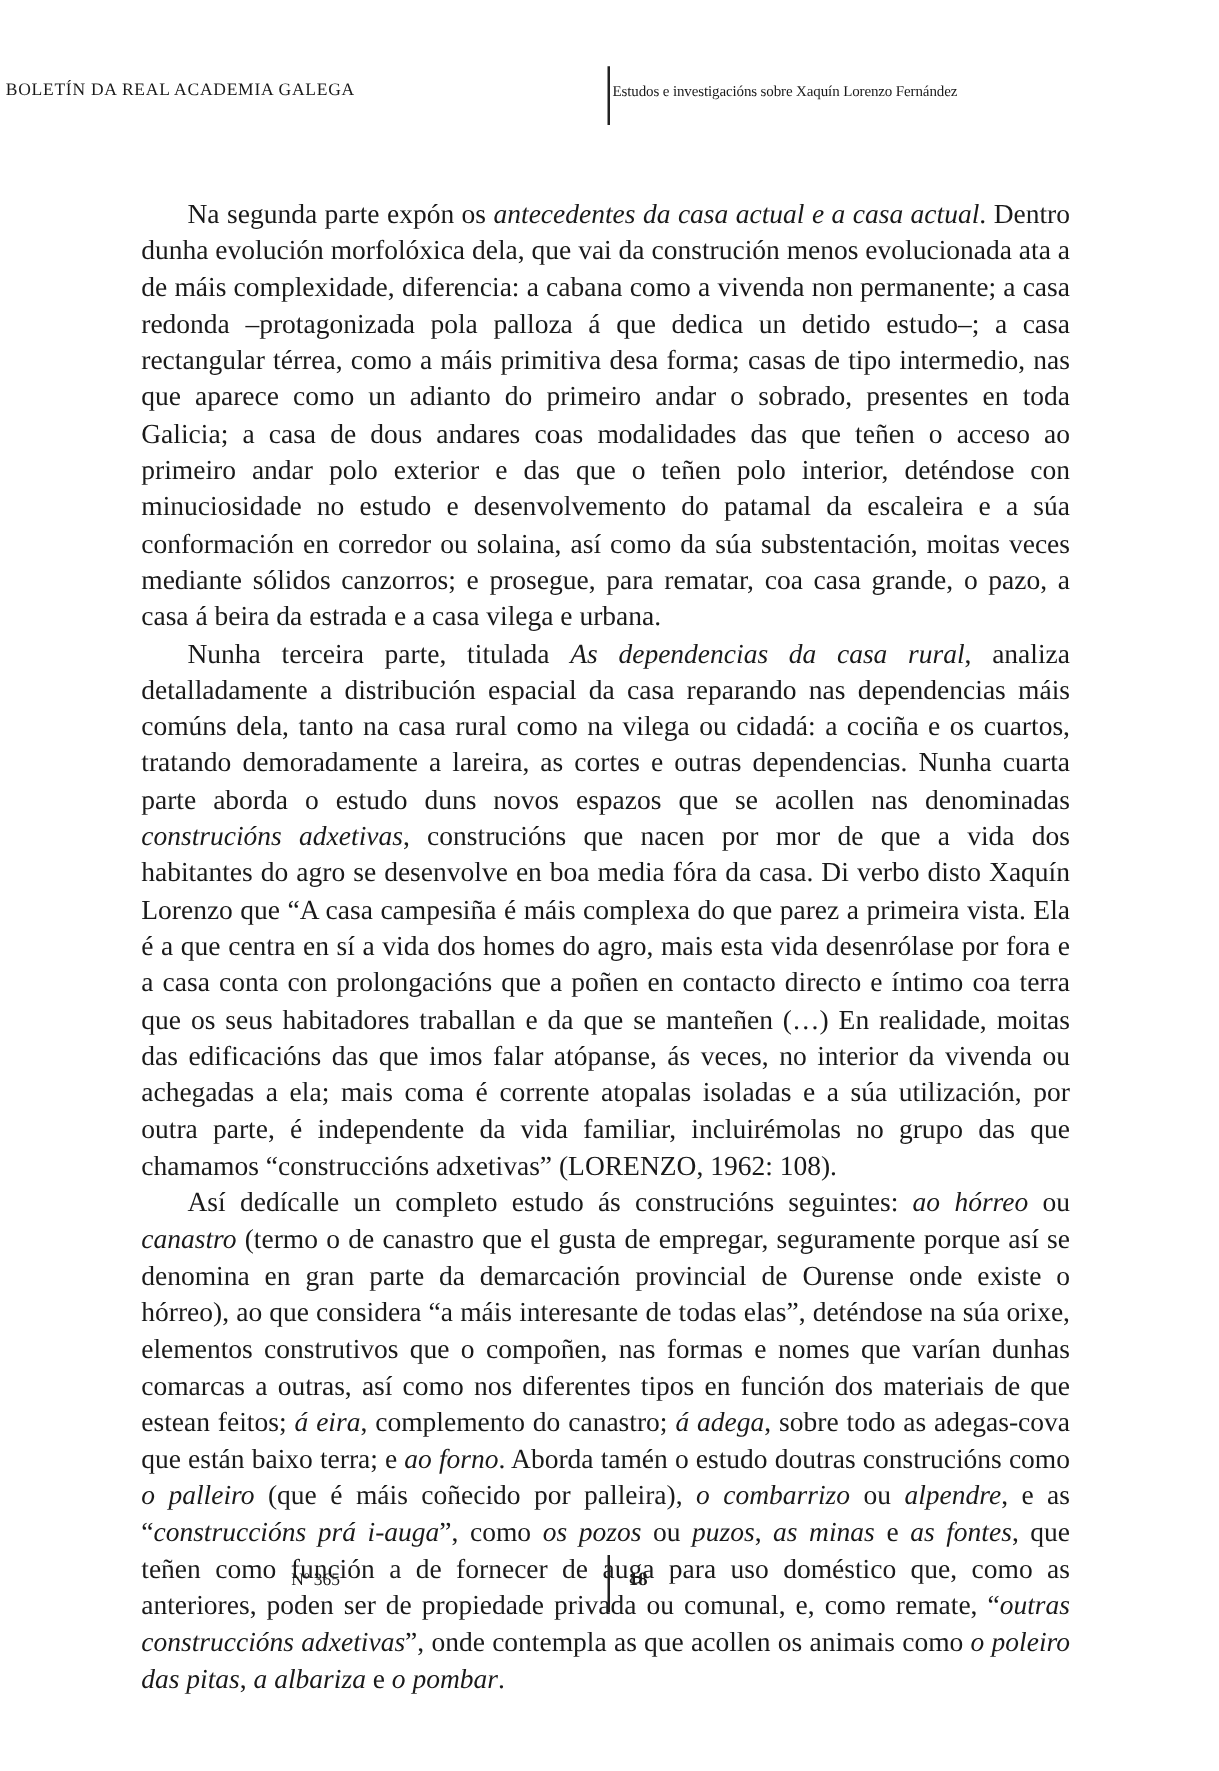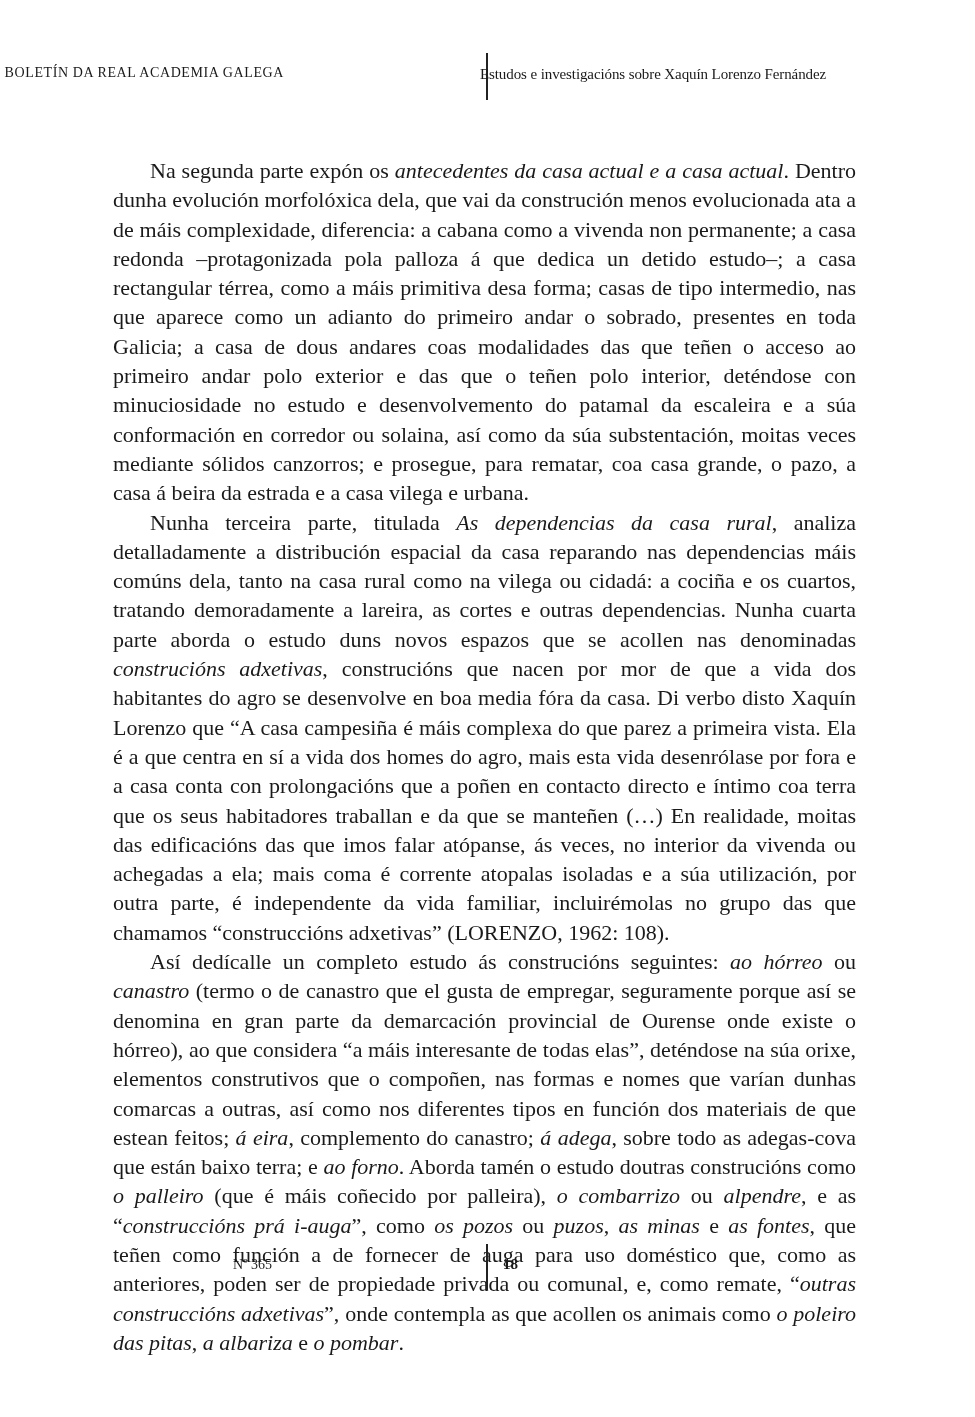--- a/index.html
+++ b/index.html
@@ -1,21 +1,21 @@
 <!DOCTYPE html>
 <html><head>
 <meta charset="utf-8">
 <style>
   html, body { margin:0; padding:0; background:#ffffff; }
   body { width:975px; height:1417px; position:relative; overflow:hidden;
          font-family:"Liberation Serif", "DejaVu Serif", serif; color:#1a1a1a; }
   .header { position:absolute; top:53px; left:0; width:788px; height:47px; }
   .header .left { position:absolute; right:504px; top:12px; font-size:14px; letter-spacing:0.6px; white-space:nowrap; }
   .header .divider { position:absolute; left:486px; top:0; width:1.5px; height:47px; background:#222; }
-  .header .right { position:absolute; left:480px; top:13px; font-size:15px; white-space:nowrap; letter-spacing:-0.1px; }
+  .header .right { position:absolute; left:490px; top:13px; font-size:12px; white-space:nowrap; letter-spacing:-0.1px; }
   .body { position:absolute; left:113px; top:156px; width:743px; font-size:22px; line-height:29.3px; text-align:justify; }
   .body p { margin:0; text-indent:37px; }
   .body em { font-style:italic; }
   .footer { position:absolute; top:1244px; left:0; width:776px; height:46px; }
   .footer .num { position:absolute; right:504px; top:13px; font-size:14px; white-space:nowrap; }
   .footer .divider { position:absolute; left:486px; top:0; width:1.5px; height:46px; background:#222; }
   .footer .page { position:absolute; left:503px; top:12px; font-size:15px; font-weight:bold; }
 </style>
 </head>
 <body>

